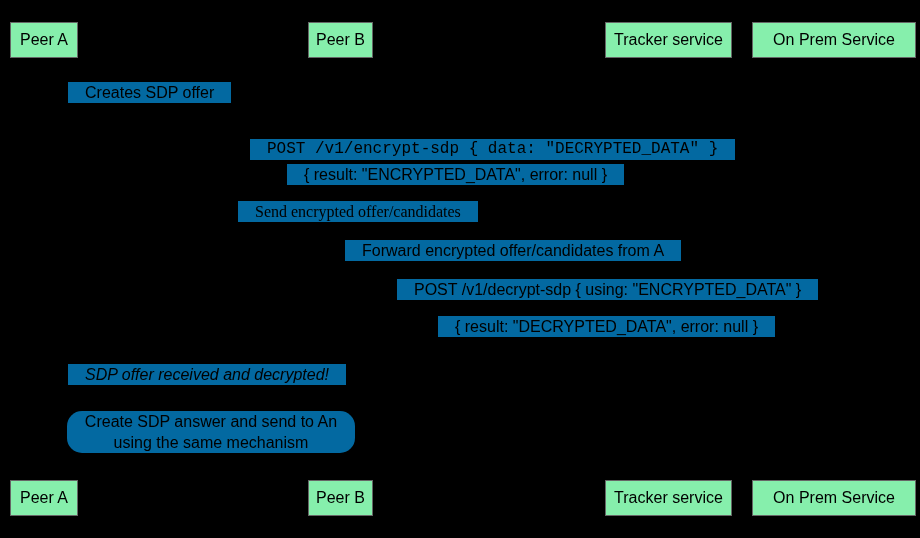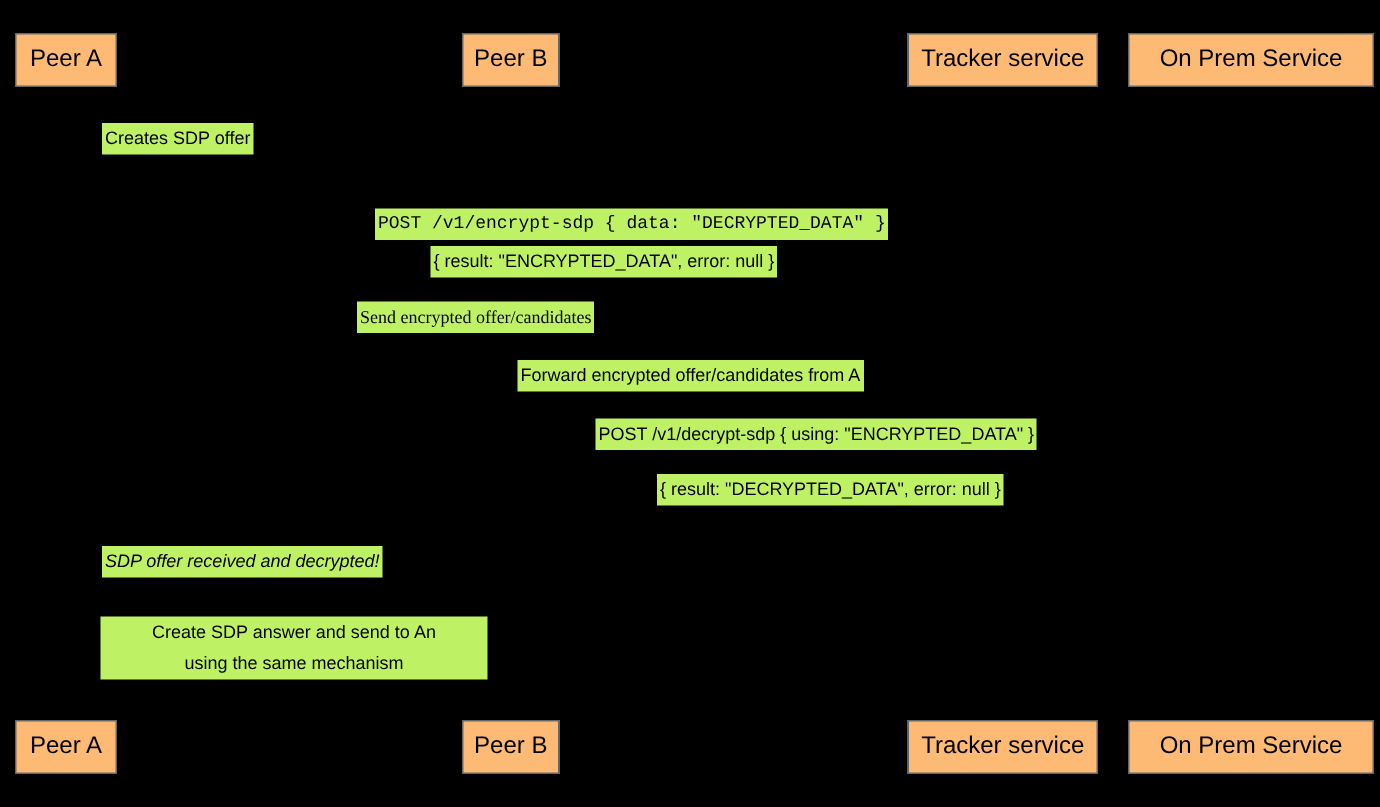--- a/index.html
+++ b/index.html
@@ -11,37 +11,37 @@
     position: relative;
     width: 920px;
     height: 538px;
     background: #000000;
     overflow: hidden;
     font-family: "Liberation Sans", sans-serif;
   }
   .actor {
     position: absolute;
     height: 34px;
-    background: #fdba74;
+    background: #86efac;
     border: 1px solid #666666;
     color: #000000;
     font-size: 16px;
     display: flex;
     align-items: center;
     justify-content: center;
     white-space: nowrap;
     box-sizing: content-box;
   }
   .msg {
     position: absolute;
-    background: #bef264;
+    background: #0369a1;
     color: #000000;
-    font-size: 12px;
+    font-size: 16px;
     line-height: 21px;
-    padding: 0 2px;
+    padding: 0 17px;
     white-space: nowrap;
   }
   .msg.multiline {
     white-space: pre-line;
     text-align: center;
     width: 254px;
   }
 </style>
 </head>
 <body>
@@ -62,21 +62,21 @@
   <div class="msg" style="left:238px; top:201px;font-family:Liberation Serif, serif;">Send encrypted offer/candidates</div>
 
   <div class="msg" style="left:345px; top:240px;">Forward encrypted offer/candidates from A</div>
 
   <div class="msg" style="left:397px; top:279px;">POST /v1/decrypt-sdp { using: "ENCRYPTED_DATA" }</div>
 
   <div class="msg" style="left:438px; top:316px;">{ result: "DECRYPTED_DATA", error: null }</div>
 
   <div class="msg" style="left:68px;  top:364px;font-style:italic;">SDP offer received and decrypted!</div>
 
-  <div class="msg multiline" style="left:67px; top:411px;">Create SDP answer and send to An
+  <div class="msg multiline" style="left:67px; top:411px;border-radius:15px;">Create SDP answer and send to An
 using the same mechanism</div>
 
   <div class="actor" style="left:10px;  top:480px; width:66px;">Peer A</div>
   <div class="actor" style="left:308px; top:480px; width:63px;">Peer B</div>
   <div class="actor" style="left:605px; top:480px; width:125px;">Tracker service</div>
   <div class="actor" style="left:752px; top:480px; width:162px;">On Prem Service</div>
 
 </div>
 
 </body></html>

